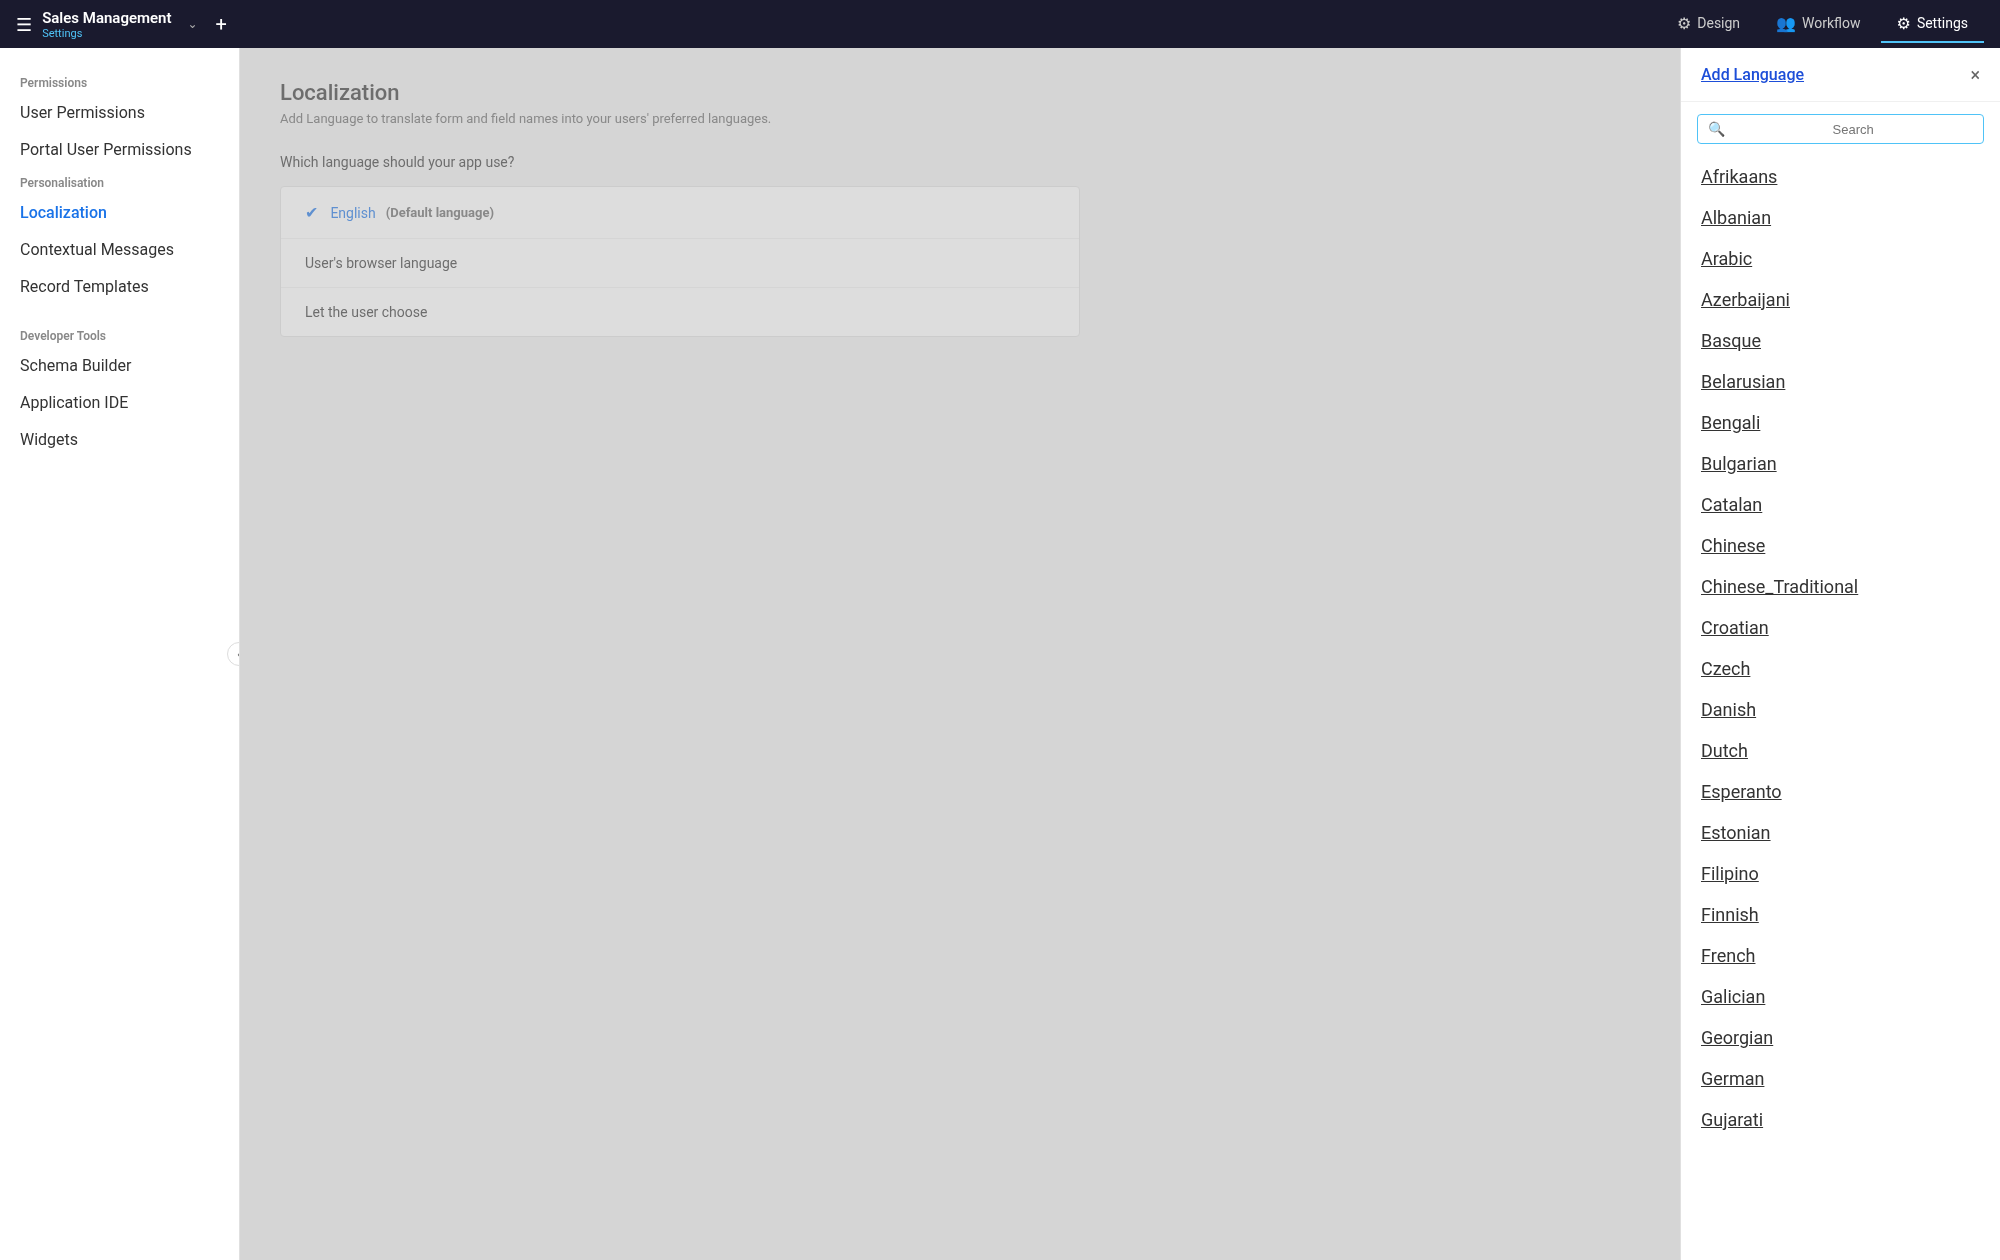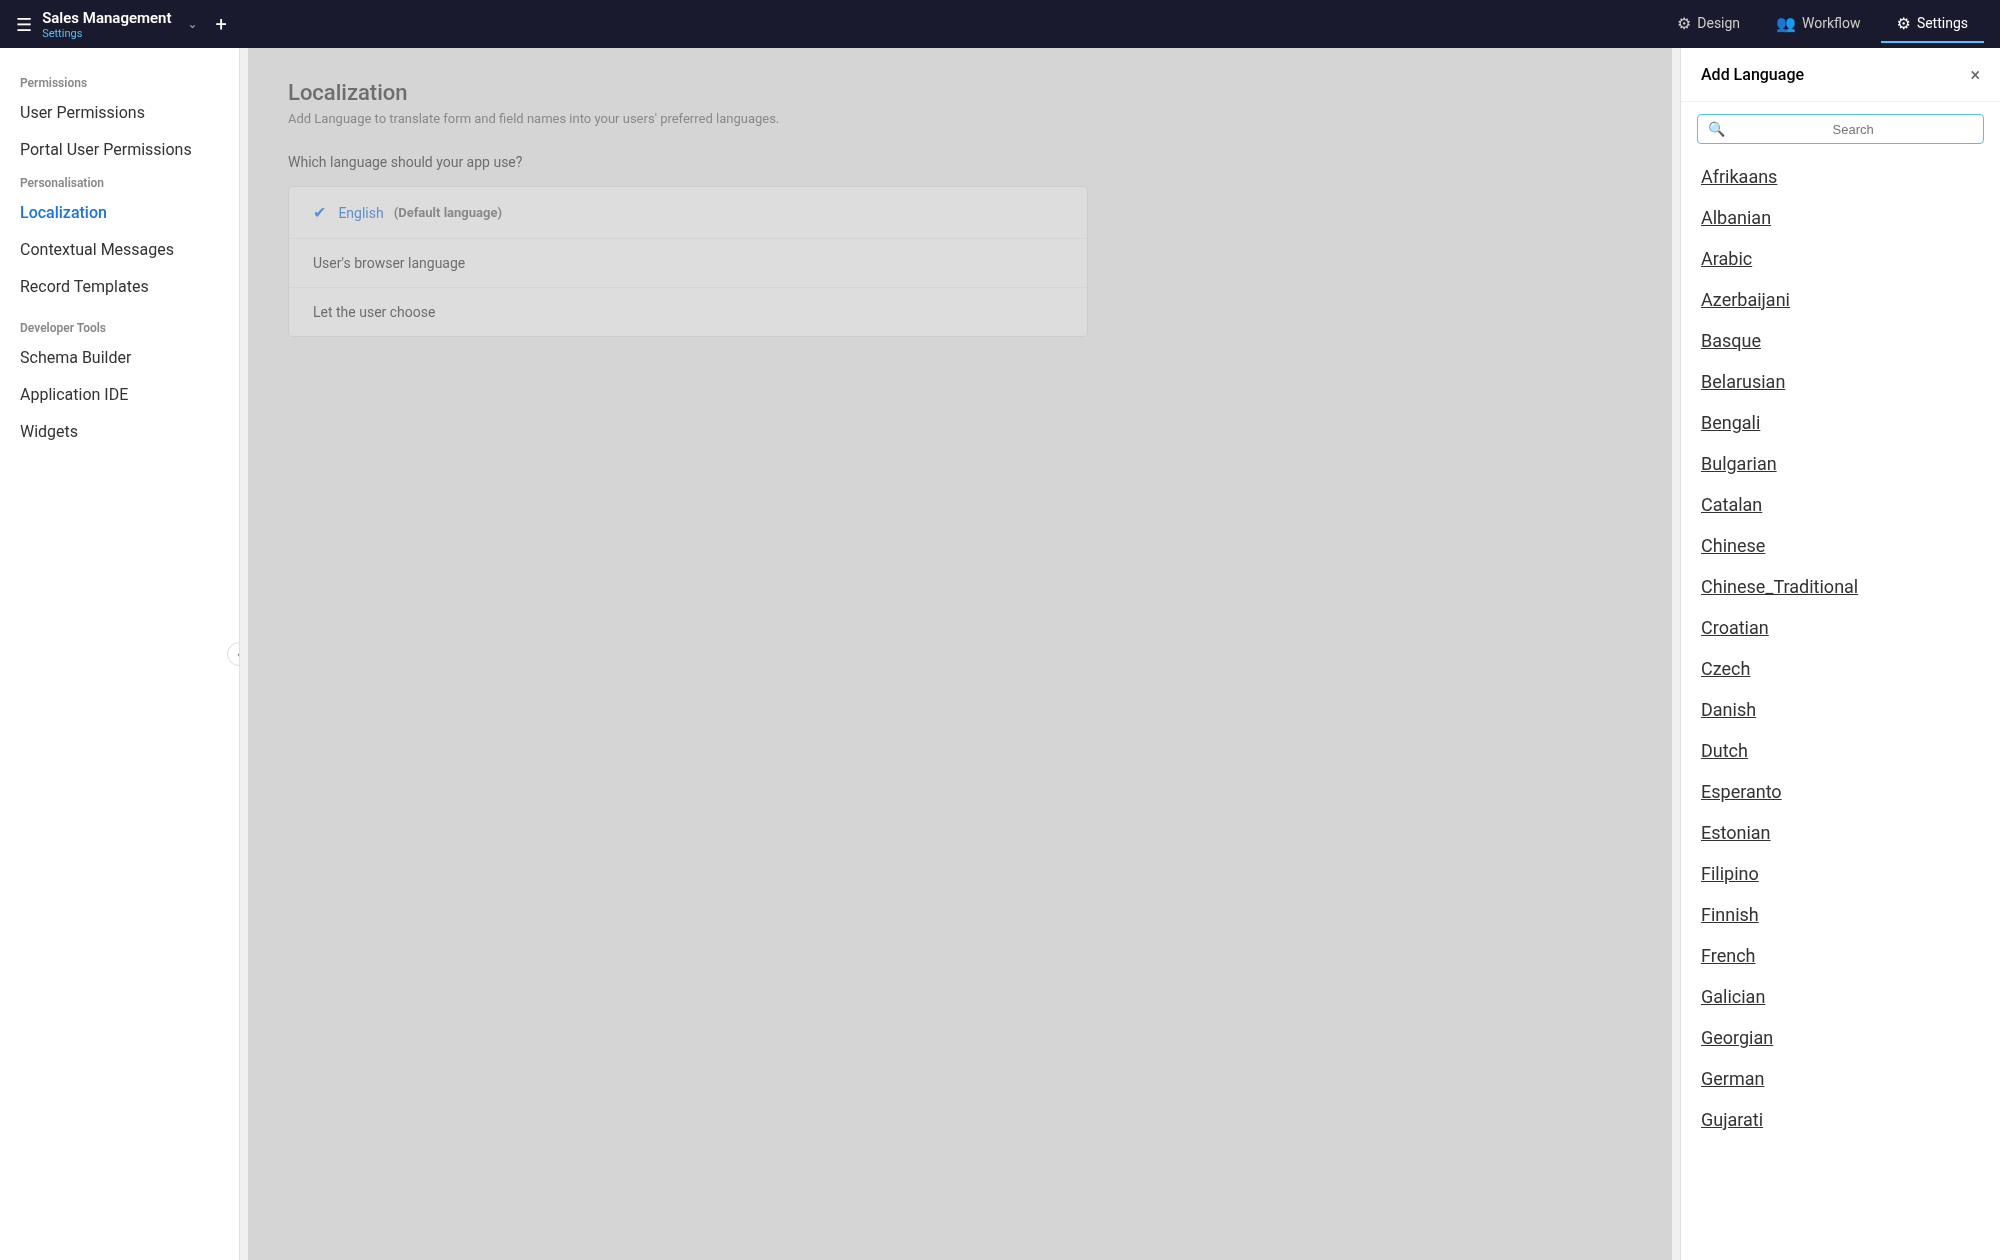--- a/index.html
+++ b/index.html
@@ -30,21 +30,21 @@
       padding: 8px 16px;
       color: #ccc;
       cursor: pointer;
       font-size: 14px;
       border-bottom: 2px solid transparent;
     }
     .nav-tab.active { color: white; border-bottom: 2px solid #4fc3f7; }
     .nav-tab-icon { font-size: 16px; }
 
     
-    .main-layout { display: flex; flex: 1; overflow: hidden; position: relative; gap: 8px; }
+    .main-layout { display: flex; flex: 1; overflow: hidden; position: relative; }
 
     
     .sidebar {
       width: 240px;
       background: white;
       border-right: 1px solid #e0e0e0;
       overflow-y: auto;
       padding: 20px 0;
       flex-shrink: 0;
     }
@@ -138,21 +138,21 @@
       flex-shrink: 0;
       z-index: 20;
     }
     .panel-header {
       display: flex;
       align-items: center;
       justify-content: space-between;
       padding: 16px 20px;
       border-bottom: 1px solid #f0f0f0;
     }
-    .panel-title { font-size: 16px; font-weight: 500; color: #000000; }
+    .panel-title { font-size: 16px; font-weight: 500; color: #1d4ed8; text-decoration: underline; }
     .close-btn { cursor: pointer; color: #666; font-size: 18px; }
 
     .search-box {
       margin: 12px 16px;
       display: flex;
       align-items: center;
       border: 1.5px solid #4fc3f7;
       border-radius: 4px;
       padding: 6px 10px;
       gap: 8px;
@@ -215,21 +215,21 @@
       <div class="sidebar-section-label">Permissions</div>
       <div class="sidebar-item">User Permissions</div>
       <div class="sidebar-item">Portal User Permissions</div>
     </div>
     <div style="">
       <div class="sidebar-section-label">Personalisation</div>
       <div class="sidebar-item active">Localization</div>
       <div class="sidebar-item">Contextual Messages</div>
       <div class="sidebar-item">Record Templates</div>
     </div>
-    <div style="margin-top:8px;">
+    <div style="margin-top:16px;">
       <div class="sidebar-section-label">Developer Tools</div>
       <div class="sidebar-item">Schema Builder</div>
       <div class="sidebar-item">Application IDE</div>
       <div class="sidebar-item">Widgets</div>
     </div>
     <div class="sidebar-collapse">‹</div>
   </aside>
 
   <div class="content-area">
     <div class="content-overlay"></div>

